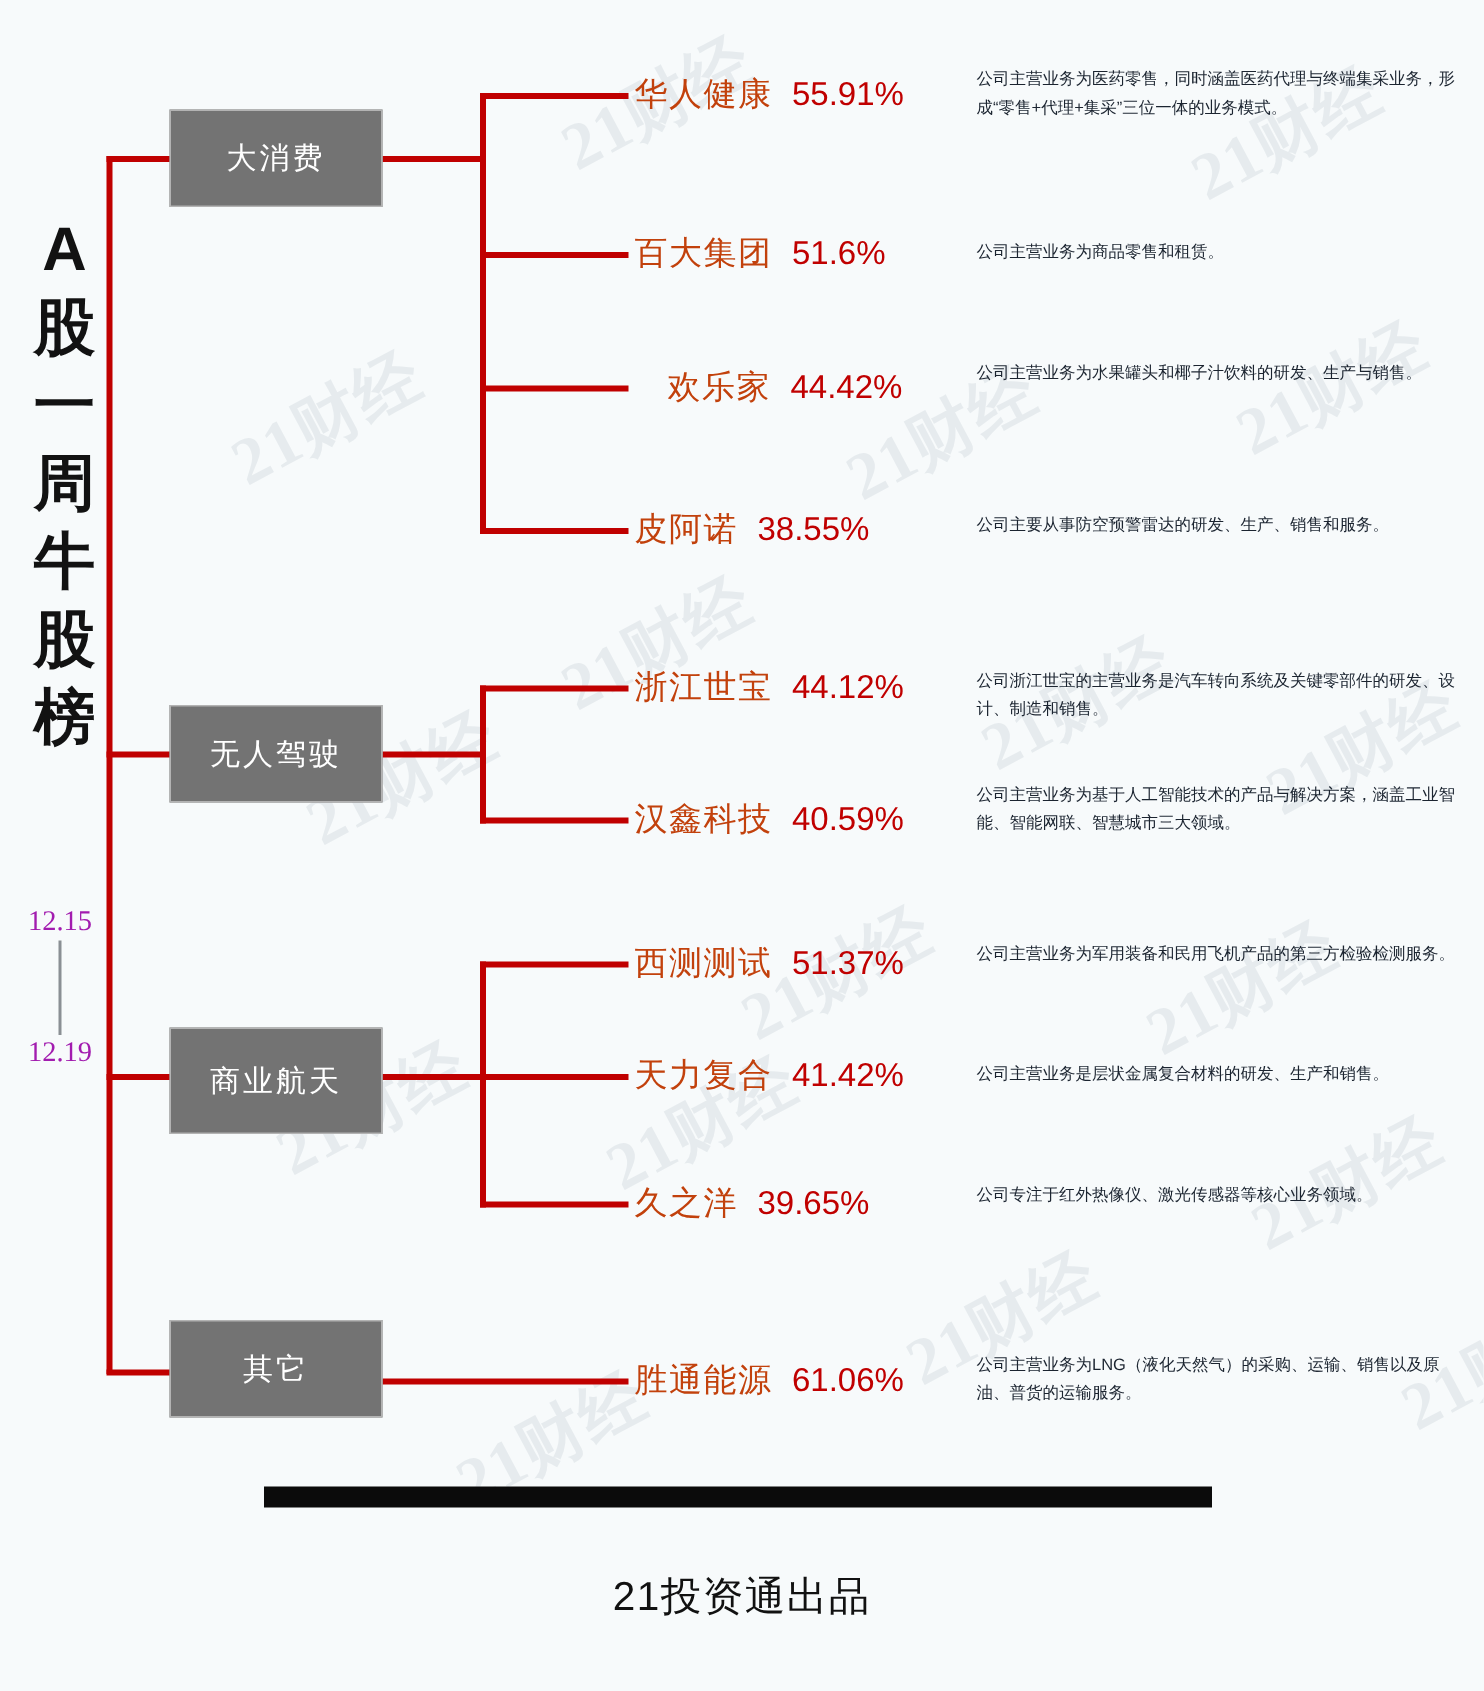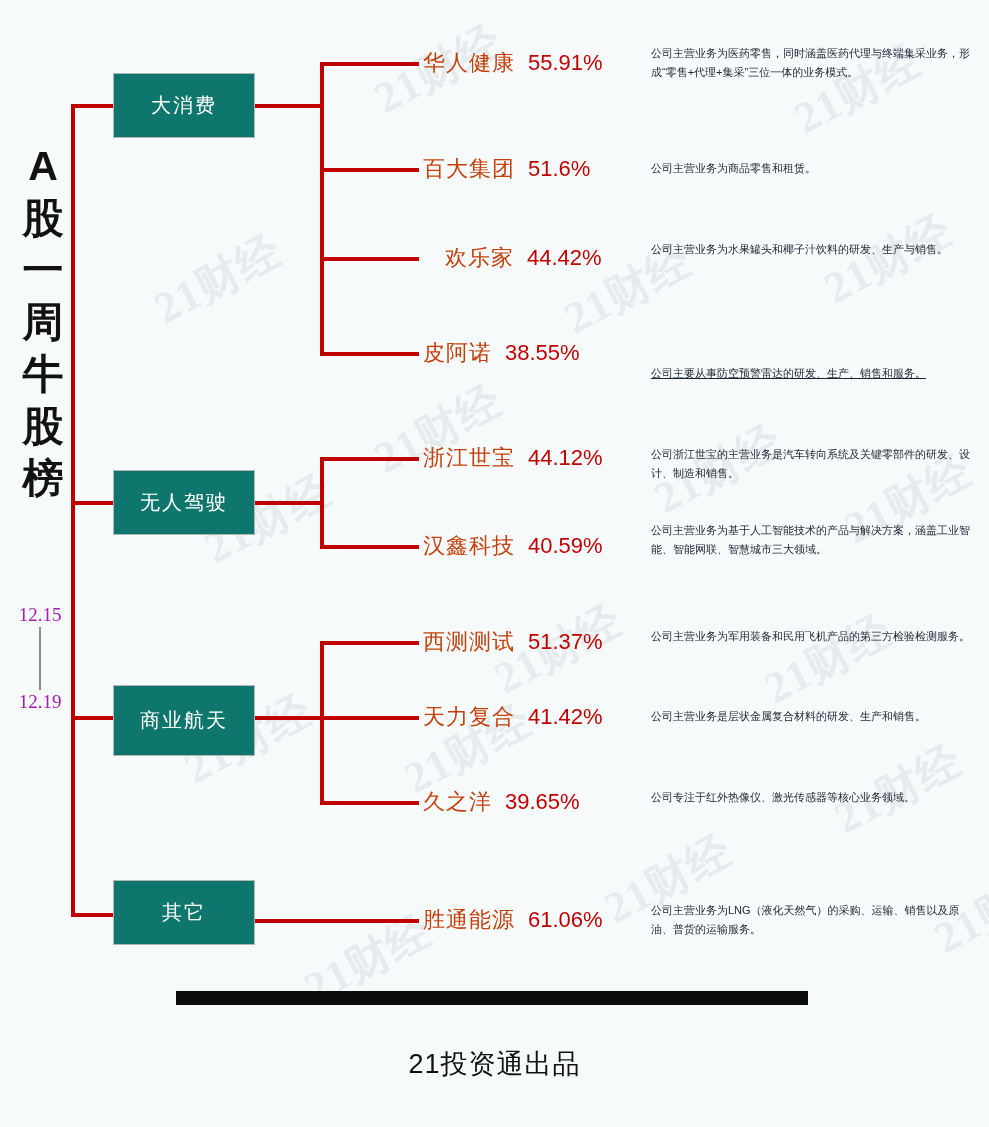--- a/index.html
+++ b/index.html
@@ -62,21 +62,21 @@
   }
 
   
   .ln{position:absolute;background:#C00000;z-index:2;}
   .ln.v{width:4px;}
   .ln.h{height:4px;}
 
   
   .catbox{
     position:absolute;
-    background:#0f766e;
+    background:#737373;
     border:1px solid #b3b3b3;
     color:#ffffff;
     display:flex;align-items:center;justify-content:center;
     font-size:20px;
     font-weight:normal;
     letter-spacing:2px;
     z-index:3;
     box-sizing:border-box;
   }
 
@@ -201,21 +201,21 @@
     <span class="pct">44.42%</span>
   </div>
   <div class="leaf" style="left:423px;top:338px;">
     <span class="nm">皮阿诺</span>
     <span class="pct">38.55%</span>
   </div>
 
   <div class="desc" style="top:44px;">公司主营业务为医药零售，同时涵盖医药代理与终端集采业务，形成“零售+代理+集采”三位一体的业务模式。</div>
   <div class="desc" style="top:159px;">公司主营业务为商品零售和租赁。</div>
   <div class="desc" style="top:240px;">公司主营业务为水果罐头和椰子汁饮料的研发、生产与销售。</div>
-  <div class="desc" style="top:364px;text-decoration:underline;">公司主要从事防空预警雷达的研发、生产、销售和服务。</div>
+  <div class="desc" style="top:341px;">公司主要从事防空预警雷达的研发、生产、销售和服务。</div>
 
   <div class="catbox" style="left:113px;top:470px;width:142px;height:65px;">无人驾驶</div>
   <div class="ln h" style="left:255px;top:501px;width:69px;"></div>
   <div class="ln v" style="left:320px;top:457px;height:92px;"></div>
   <div class="ln h" style="left:320px;top:457px;width:99px;"></div>
   <div class="ln h" style="left:320px;top:545px;width:99px;"></div>
 
   <div class="leaf" style="left:423px;top:443px;">
     <span class="nm">浙江世宝</span>
     <span class="pct">44.12%</span>

